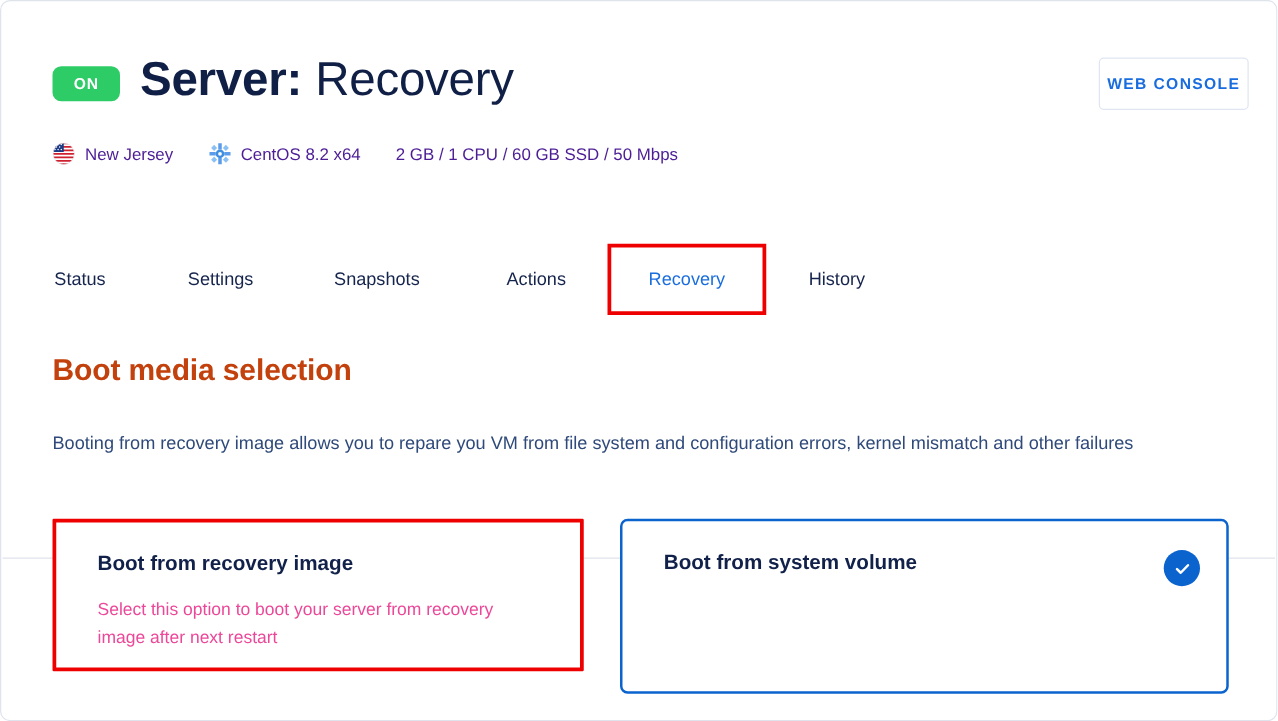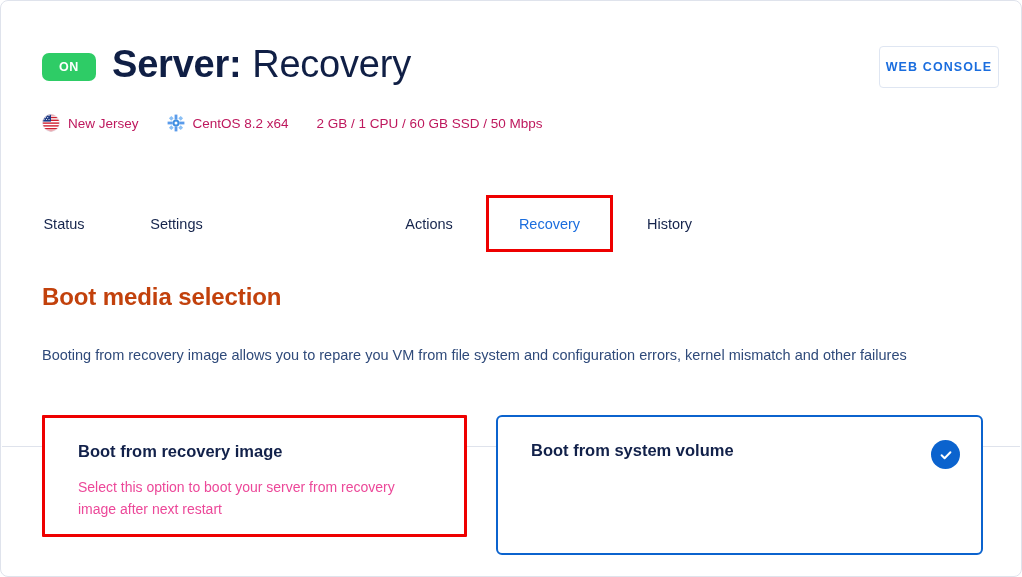--- a/index.html
+++ b/index.html
@@ -63,21 +63,21 @@
   .page-title .t-strong { font-weight: 600; letter-spacing: -0.2px; }
   .page-title .t-light  { font-weight: 400; letter-spacing: -0.2px; }
 
   .meta-row {
     position: absolute;
     left: 41px;
     top: 113px;
     display: flex;
     align-items: center;
     font-size: 13.5px;
-    color: #be185d;
+    color: #4c1d95;
   }
   .meta-item {
     display: flex;
     align-items: center;
     margin-right: 28px;
     white-space: nowrap;
   }
   .meta-item:last-child { margin-right: 0; }
   .meta-icon {
     width: 18px;
@@ -304,20 +304,23 @@
     </div>
   </div>
 
   <div class="tabs">
     <div class="tab" style="left:23px;  width:80px;">
         <span>Status</span>
       </div>
     <div class="tab" style="left:128px; width:95px;">
         <span>Settings</span>
       </div>
+    <div class="tab" style="left:243px; width:115px;">
+        <span>Snapshots</span>
+      </div>
     <div class="tab" style="left:383px; width:90px;">
         <span>Actions</span>
       </div>
     <div class="tab active annotated" style="left:485px; width:127px;">
         <span>Recovery</span>
       </div>
     <div class="tab" style="left:626px; width:85px;">
         <span>History</span>
       </div>
     <div class="tabs-divider"></div>

